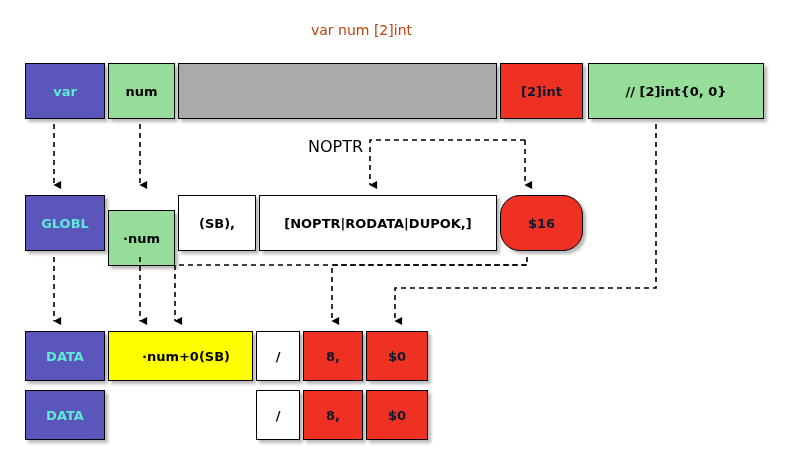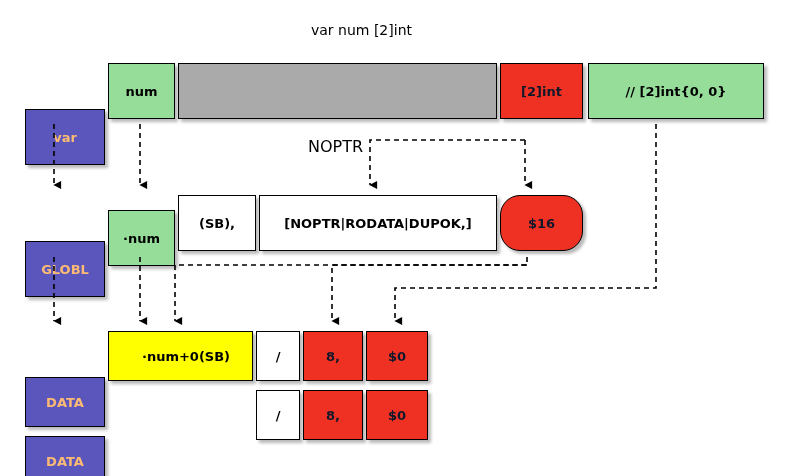--- a/index.html
+++ b/index.html
@@ -10,39 +10,39 @@
     overflow:hidden;
     position:relative;
   }
   #stage{position:absolute;left:0;top:0;width:790px;height:476px;}
   #edges{position:absolute;left:0;top:0;width:790px;height:476px;pointer-events:none;}
 
   .title{
     position:absolute;
     font-family:"DejaVu Sans", sans-serif;
     font-size:14px;
-    color:#000000;
+    color:#c2410c;
     white-space:nowrap;
   }
 
   .box{
     position:absolute;
     box-sizing:border-box;
     border:1px solid #000000;
     display:flex;
     align-items:center;
     justify-content:center;
     font-family:"DejaVu Sans", sans-serif;
     font-size:13px;
     font-weight:bold;
     color:#000000;
     white-space:nowrap;
     box-shadow:3px 3px 3px rgba(0,0,0,0.28);
   }
-  .box.blue{background:#5a56bb;color:#fdba74;margin-top:46px;}
+  .box.blue{background:#5a56bb;color:#5eead4;}
   .box.green{background:#96dd9a;color:#000000;}
   .box.gray{background:#aaaaaa;}
   .box.red{background:#ef3124;color:#0f172a;}
   .box.white{background:#ffffff;text-align:right;}
   .box.yellow{background:#ffff00;}
 
   .edge-label{
     position:absolute;
     font-family:"DejaVu Sans", sans-serif;
     font-size:16px;

